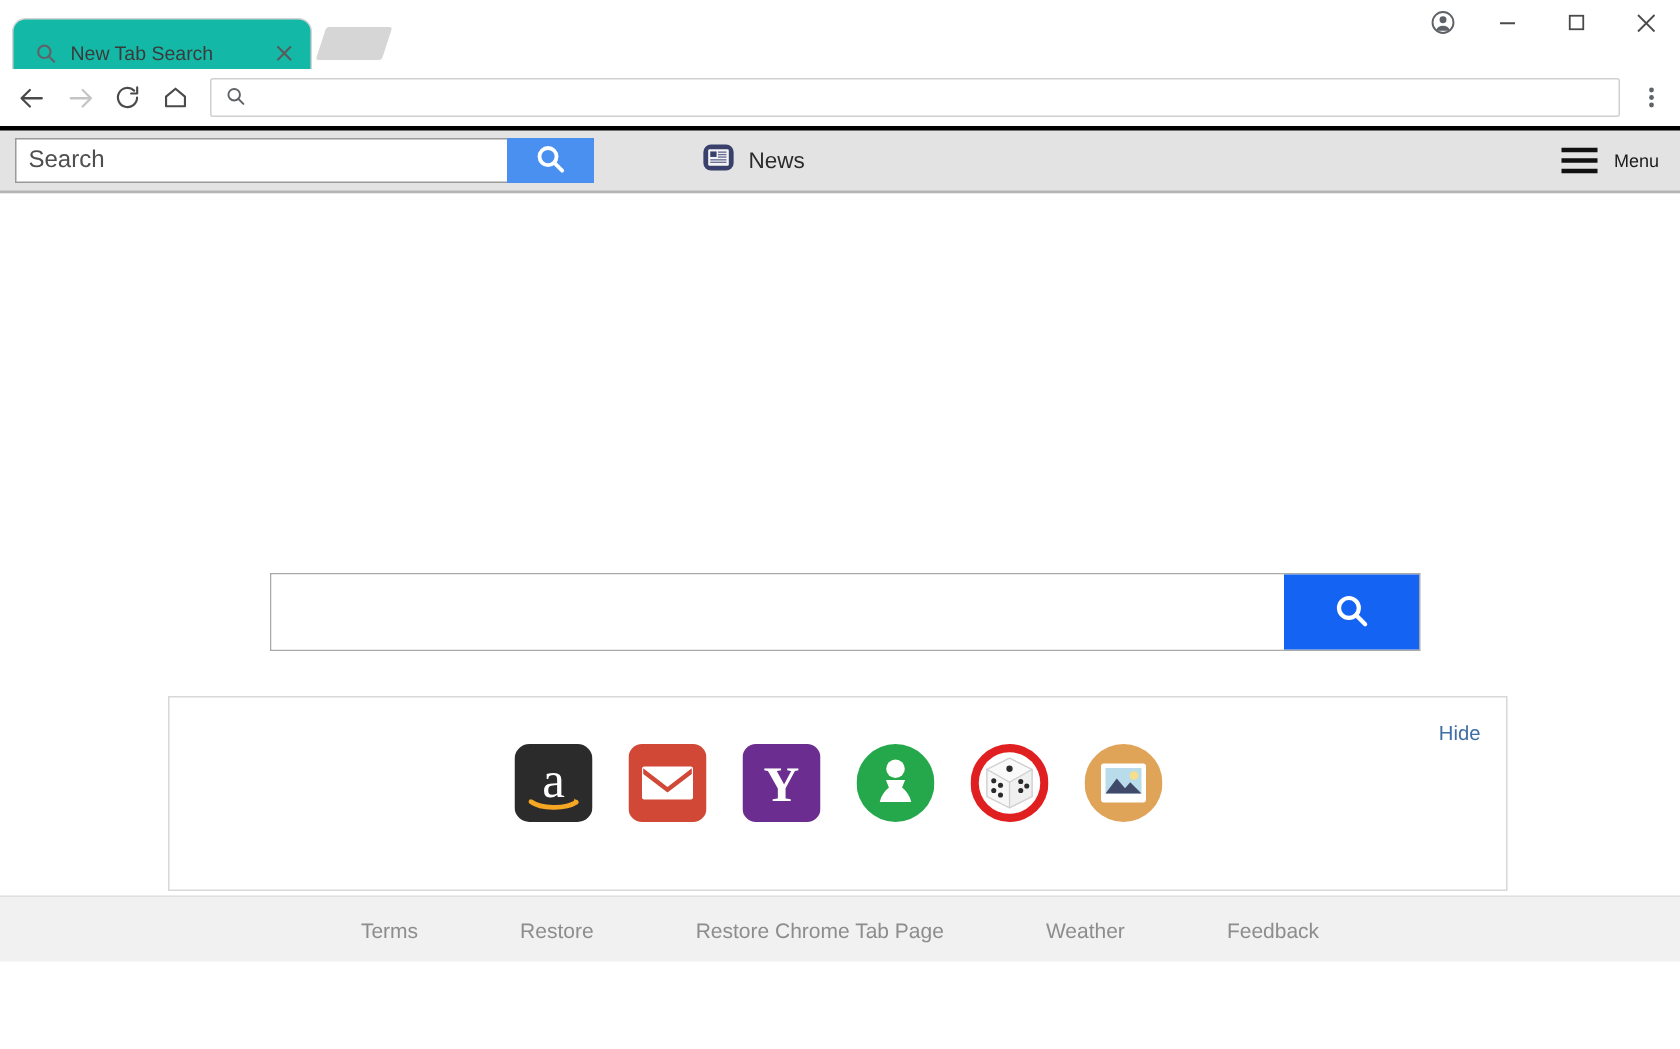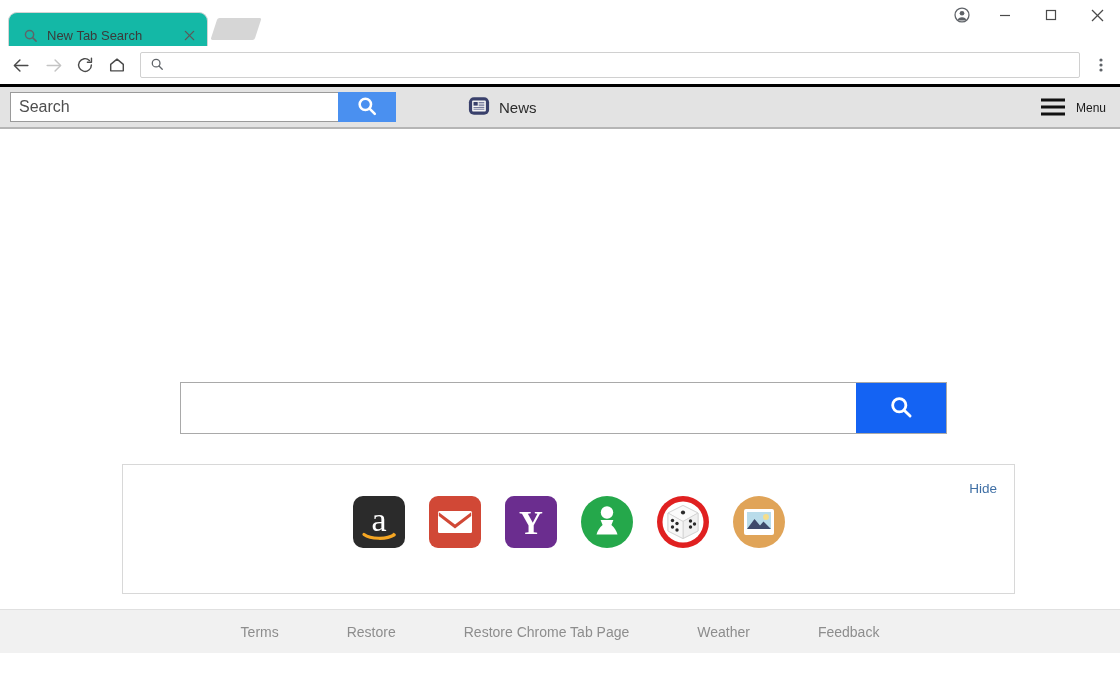--- a/index.html
+++ b/index.html
@@ -177,42 +177,42 @@
   .main-search-btn {
     width: 90px;
     background: #1463f3;
     border: none;
     display: flex; align-items: center; justify-content: center;
     cursor: pointer;
   }
 
   .shortcut-panel {
     position: absolute;
-    left: 122px; top: 335px;
+    left: 112px; top: 335px;
     width: 893px; height: 130px;
     background: #ffffff;
     border: 1px solid #d8d8d8;
   }
   .hide-link {
     position: absolute; right: 17px; top: 16px;
     font-size: 13.5px; color: #3f6fa5;
     cursor: pointer;
   }
   .shortcut-row {
     position: absolute;
     left: 0; right: 0; top: 31px;
     display: flex; justify-content: center; align-items: center;
     gap: 24px;
   }
   .shortcut { width: 52px; height: 52px; display:block; cursor: pointer; }
 
   
   .footer {
     position: absolute;
-    left: 0; bottom: 0;
+    left: 0; bottom: 12px;
     width: 1120px; height: 44px;
     background: #f1f1f1;
     border-top: 1px solid #e0e0e0;
     display: flex; align-items: center; justify-content: center;
     gap: 0;
   }
   .footer-link {
     font-size: 14px;
     color: #8d8d8d;
     padding: 0 34px;

